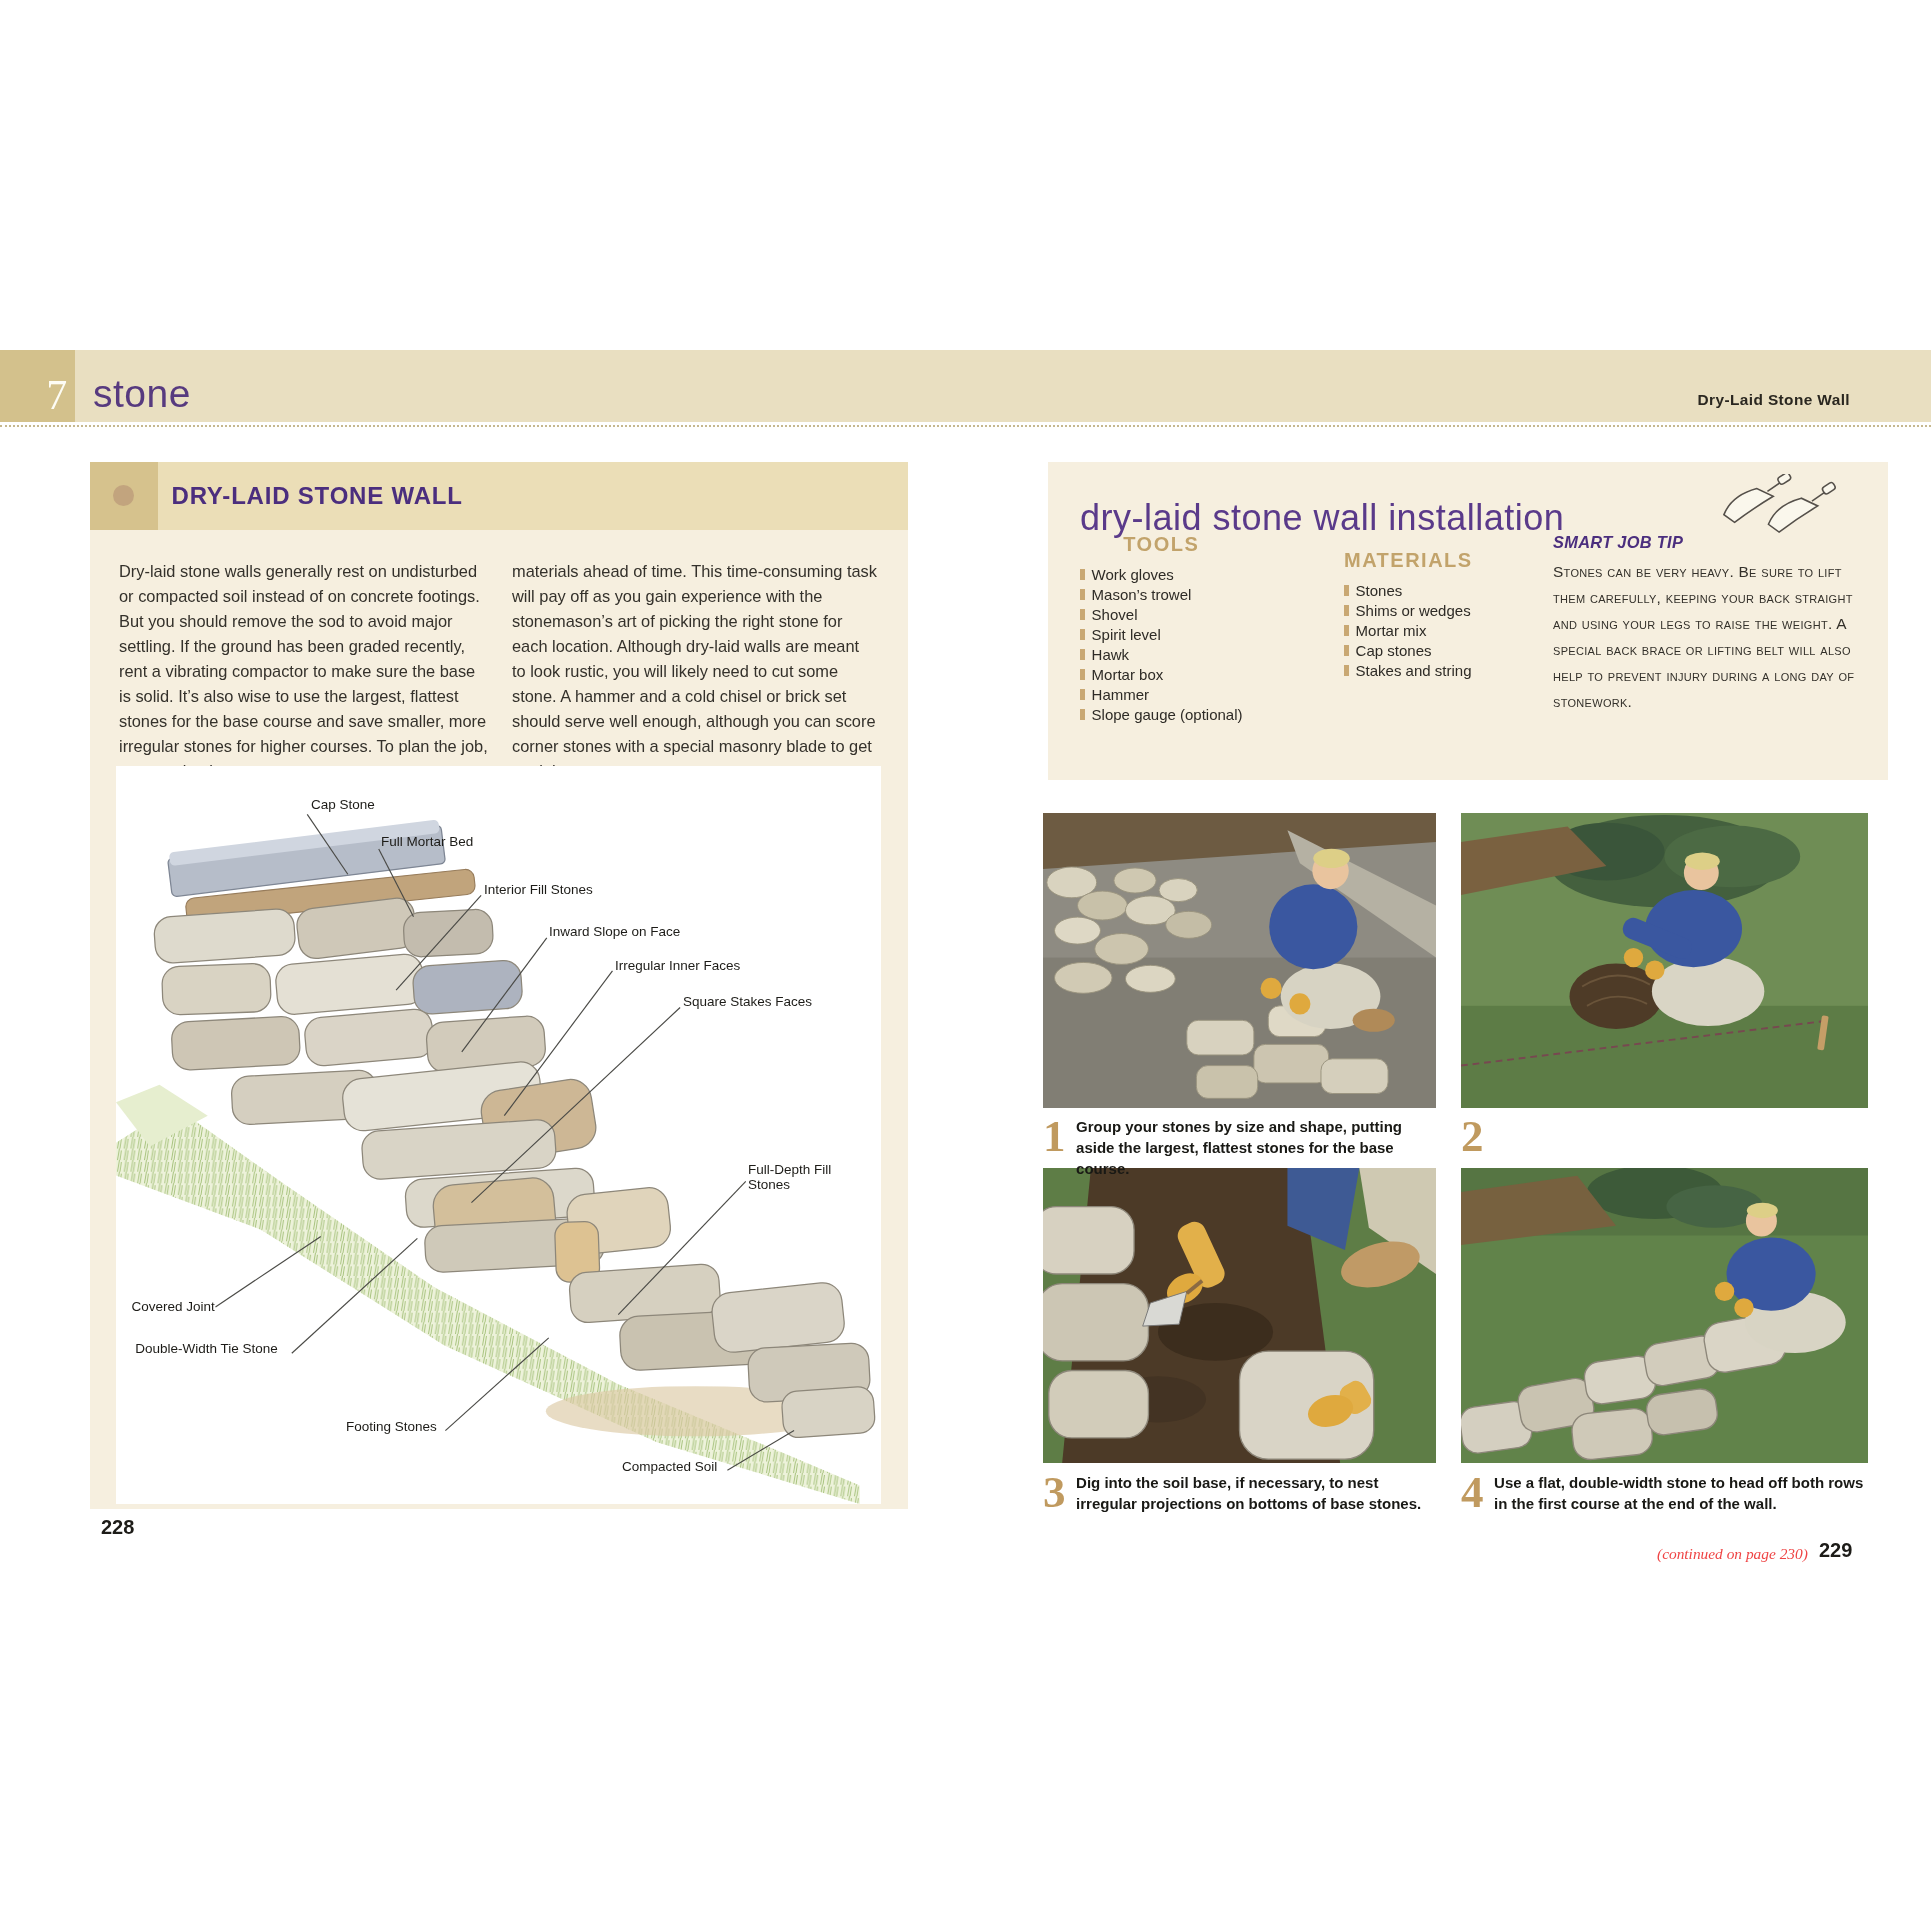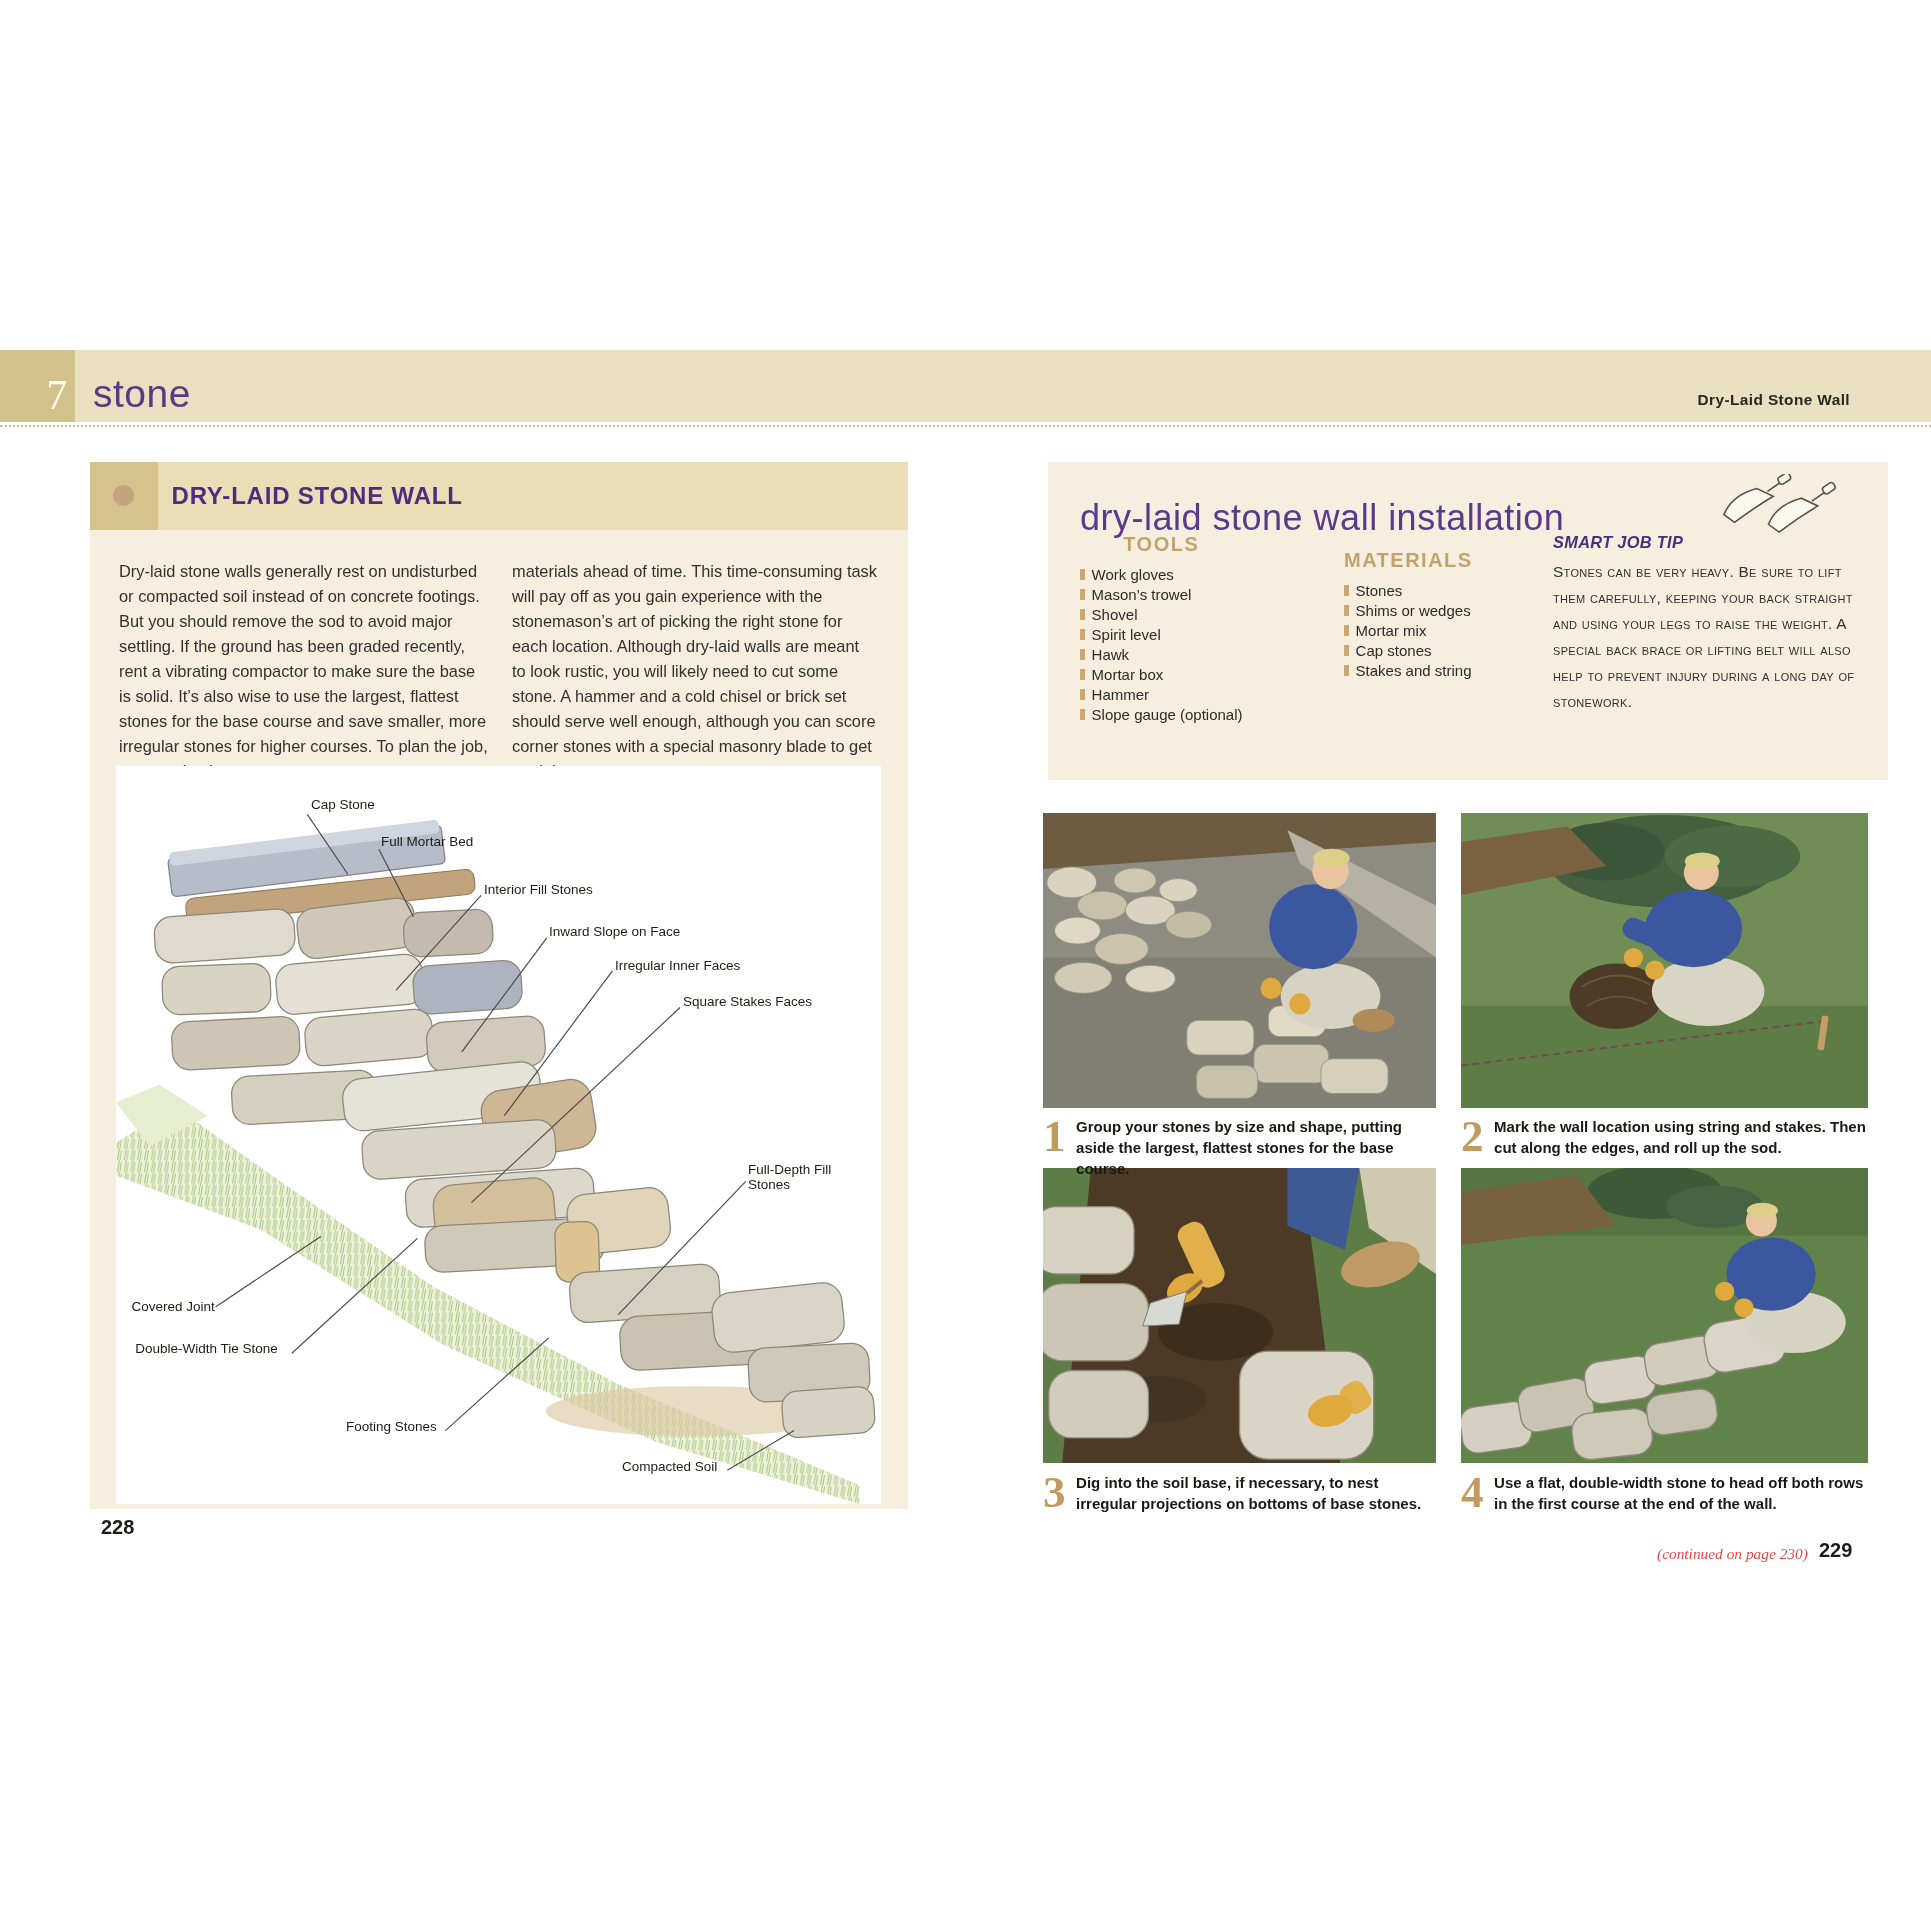--- a/index.html
+++ b/index.html
@@ -311,21 +311,20 @@
     <circle cx="292" cy="145" r="10" fill="#dfa93e"></circle>
   </svg>
 </div>
 
 <div class="caption" id="cap1">
   <span class="step-num">1</span>
   <span class="cap-text">Group your stones by size and shape, putting aside the largest, flattest stones for the base course.</span>
 </div>
 <div class="caption" id="cap2">
   <span class="step-num">2</span>
-  <span class="cap-text">Mark the wall location using string and stakes. Then cut along the edges, and roll up the sod.</span>
 </div>
 <div class="caption" id="cap3">
   <span class="step-num">3</span>
   <span class="cap-text">Dig into the soil base, if necessary, to nest irregular projections on bottoms of base stones.</span>
 </div>
 <div class="caption" id="cap4">
   <span class="step-num">4</span>
   <span class="cap-text">Use a flat, double-width stone to head off both rows in the first course at the end of the wall.</span>
 </div>
 

